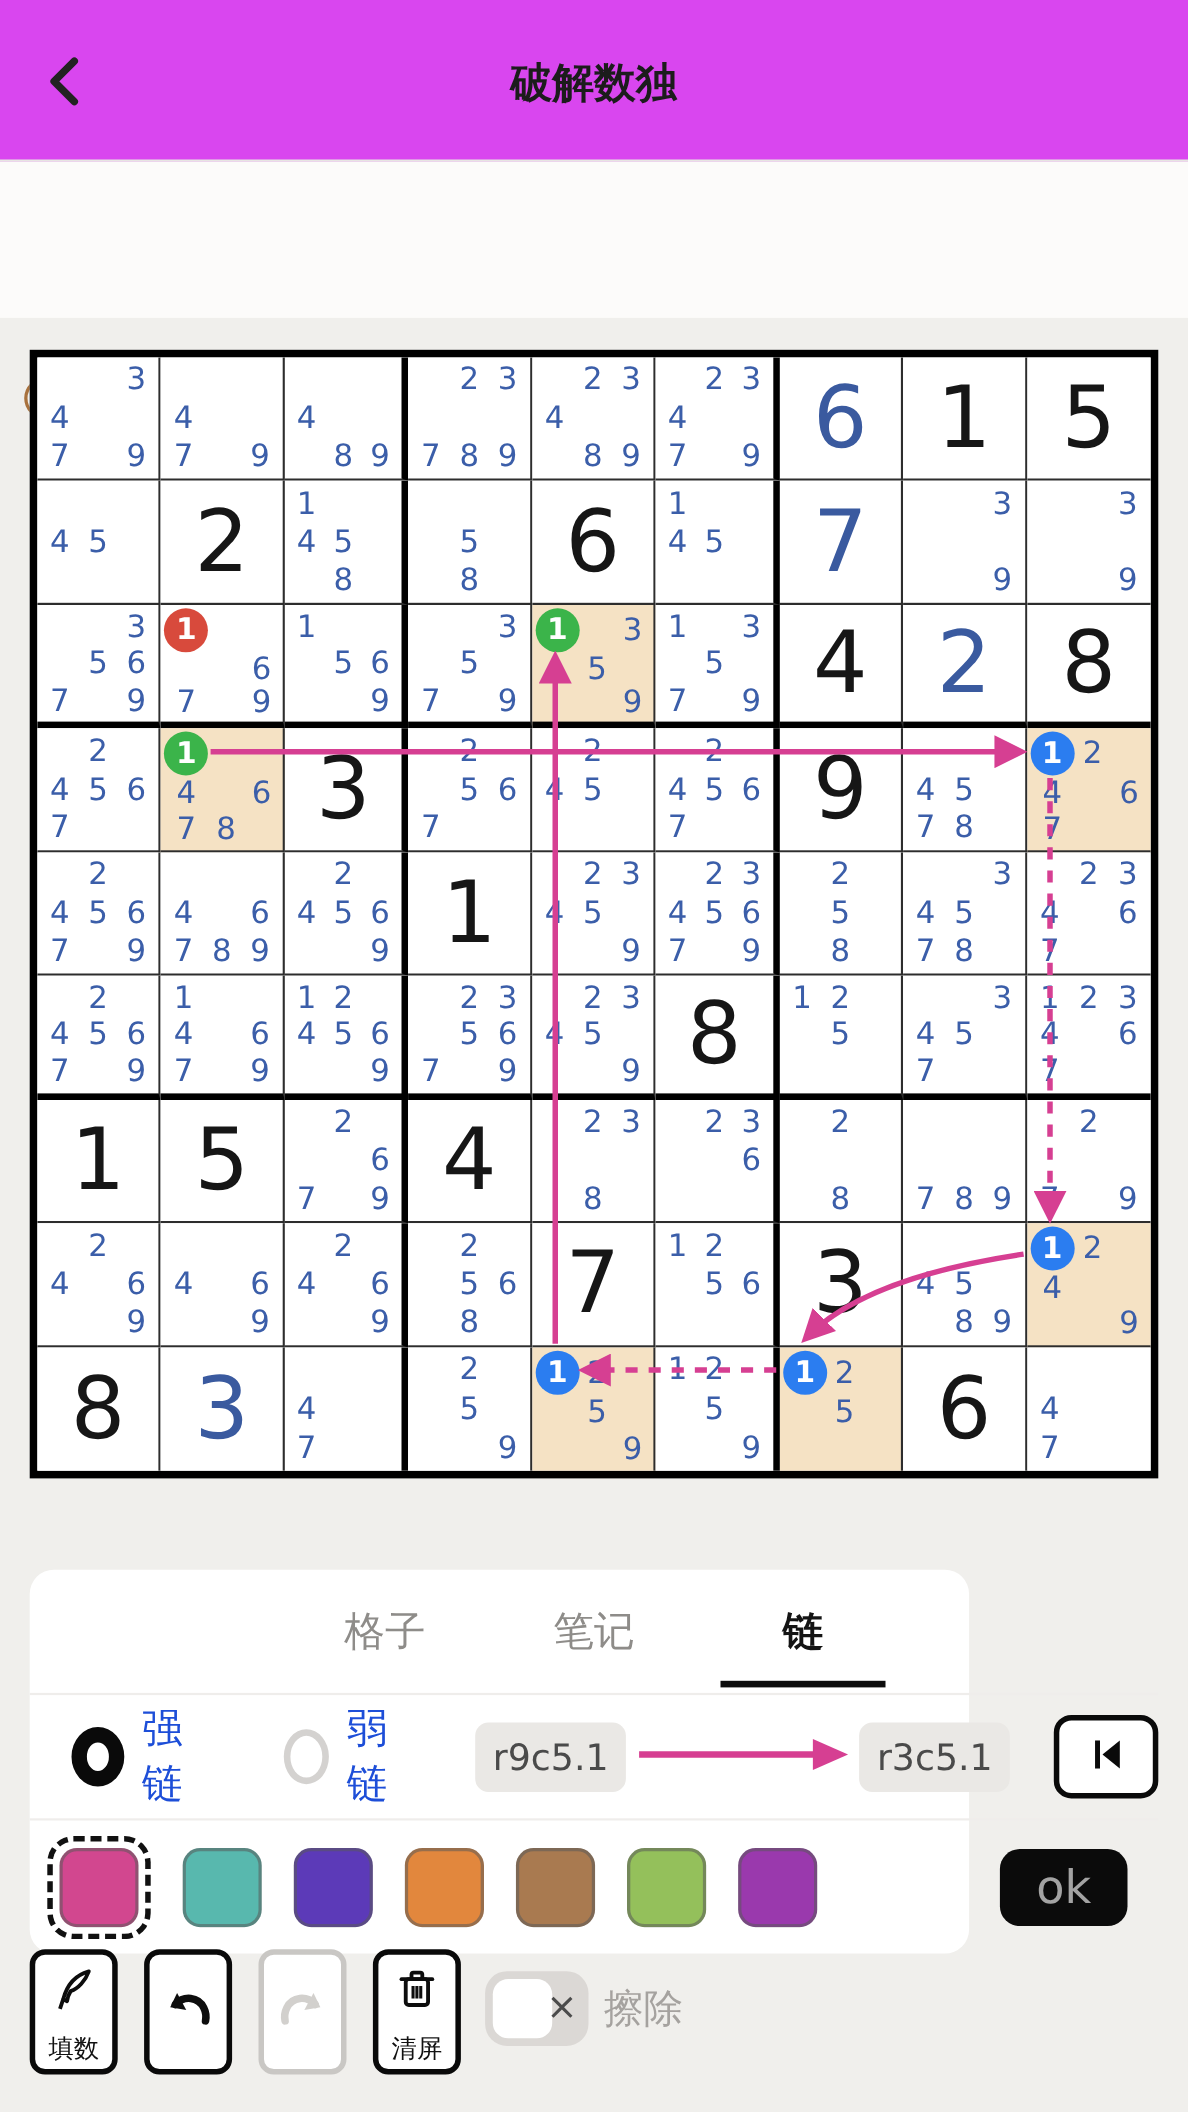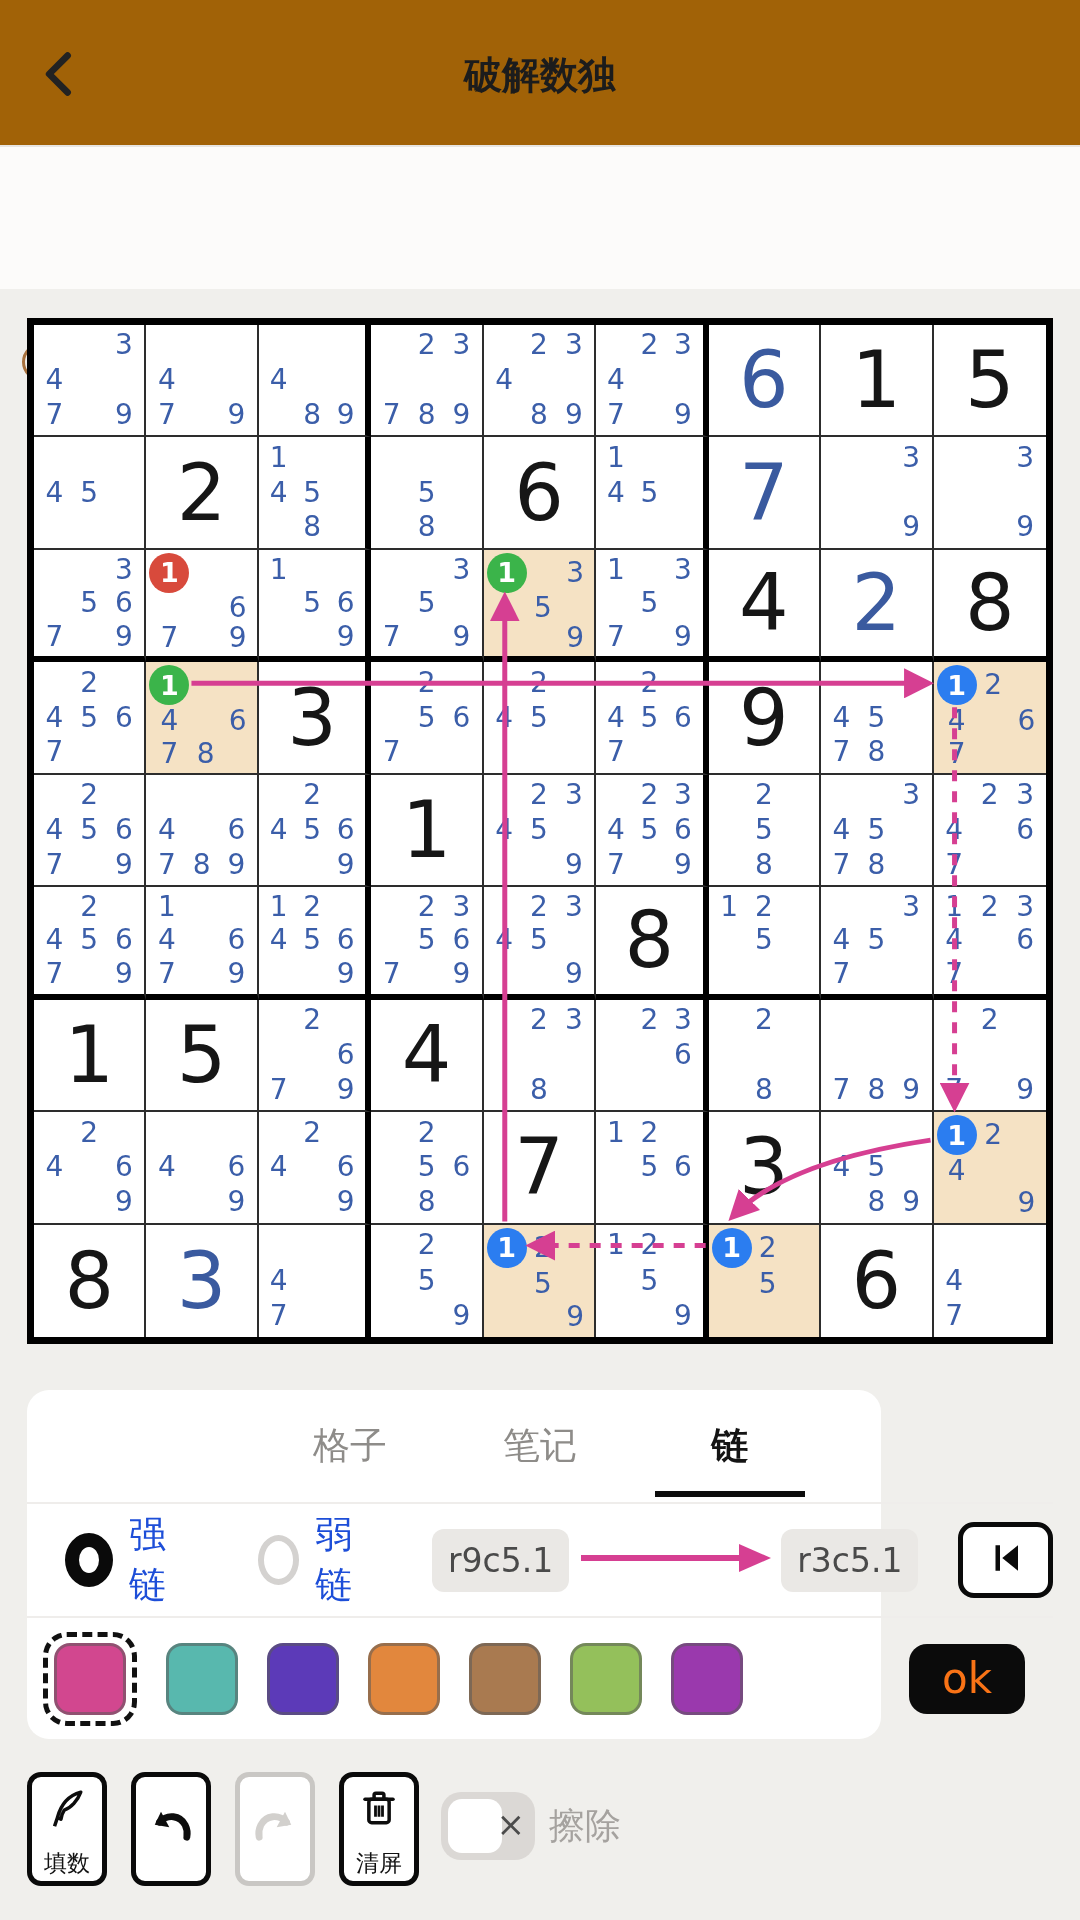--- a/index.html
+++ b/index.html
@@ -1,20 +1,20 @@
 <!DOCTYPE html>
 <html><head>
 <meta charset="utf-8">
 <style>
   html,body{margin:0;padding:0;}
   body{width:1080px;height:1920px;background:#f0efec;font-family:"DejaVu Sans",sans-serif;position:relative;overflow:hidden;}
   .abs{position:absolute;}
 
   
-  #header{left:0;top:0;width:1080px;height:145px;background:#a16207;border-bottom:2px solid #e7e5e2;}
+  #header{left:0;top:0;width:1080px;height:145px;background:#d946ef;border-bottom:2px solid #e7e5e2;}
   #back-btn{left:34px;top:48px;width:52px;height:52px;cursor:pointer;}
   #page-title{left:0;top:50px;width:1080px;text-align:center;font-size:38px;font-weight:700;color:#1c1c1c;}
 
   
   #scorebar{left:0;top:147px;width:1080px;height:142px;background:#fcfbfa;}
   #info-icon{left:22px;top:196px;width:32px;height:32px;border:3px solid #a8713d;border-radius:50%;color:#a8713d;font-size:22px;display:flex;align-items:center;justify-content:center;font-weight:700;}
   #score-label{left:70px;top:182px;font-size:28px;color:#3f3f3f;}
   #score-value{left:70px;top:216px;font-size:40px;color:#2e2e2e;}
   .bar-btn{width:104px;height:66px;background:#ebe9e6;border-radius:16px;display:flex;align-items:center;justify-content:center;cursor:pointer;}
   #restart-btn{left:361px;top:186px;}
@@ -35,39 +35,39 @@
   .cell.hl{background:#f5e2c4;}
   .big{position:absolute;inset:0;display:flex;align-items:center;justify-content:center;font-size:78px;line-height:1;}
   .big.given{color:#161616;}
   .big.solved{color:#3a5a9f;}
   .cands{position:absolute;inset:0;display:grid;grid-template-columns:repeat(3,1fr);grid-template-rows:repeat(3,1fr);padding:3px;box-sizing:border-box;}
   .cslot{display:flex;align-items:center;justify-content:center;font-size:28px;line-height:1;color:#3b5ea9;}
   .circ{width:40px;height:40px;border-radius:50%;display:flex;align-items:center;justify-content:center;color:#fff;font-size:27px;font-weight:700;}
   #chain-svg{position:absolute;left:0;top:0;width:1026px;height:1026px;pointer-events:none;}
 
   
-  #panel{left:27px;top:1390px;width:854px;height:349px;background:#ffffff;border-radius:22px;}
+  #panel{left:27px;top:1427px;width:854px;height:349px;background:#ffffff;border-radius:22px;}
   #tabs{position:absolute;left:0;top:0;width:1026px;height:112px;border-bottom:2px solid #efedeb;display:flex;justify-content:center;align-items:center;}
   .tab{width:190px;text-align:center;font-size:37px;color:#8e8c89;position:relative;cursor:pointer;}
   .tab.active{color:#141414;font-weight:700;}
   .tab.active .underline{position:absolute;left:20px;right:20px;bottom:-26px;height:6px;background:#0c0c0c;}
   #chain-row{position:absolute;left:0;top:114px;width:1026px;height:112px;border-bottom:2px solid #efedeb;display:flex;align-items:center;}
   .radio-outer{border-radius:50%;box-sizing:border-box;cursor:pointer;}
   #strong-radio{width:54px;height:54px;border:14px solid #0a0a0a;margin-left:38px;}
   #weak-radio{width:50px;height:50px;border:6px solid #d4d2d0;margin-left:72px;}
   .radio-label{font-size:37px;color:#1d4ed8;margin-left:16px;}
   .chip{background:#eae8e5;border-radius:12px;padding:12px 16px;font-size:33px;color:#4a4a4a;}
   #from-chip{margin-left:60px;text-align:right;}
   #link-arrow{margin:0 6px;}
   #rewind-btn{width:110px;height:66px;border:5px solid #0a0a0a;border-radius:16px;background:#fff;margin-left:40px;display:flex;align-items:center;justify-content:center;cursor:pointer;}
   #palette-row{position:absolute;left:0;top:228px;width:1026px;height:121px;display:flex;align-items:center;}
   .swatch{width:72px;height:72px;border-radius:16px;border:3px solid rgba(90,90,90,.55);box-sizing:border-box;cursor:pointer;}
   .swatch-sel{padding:6px;border:5px dashed #111;border-radius:24px;margin-left:16px;}
   .swatch-plain{margin-left:29px;}
-  #ok-btn{margin-left:auto;margin-right:28px;width:116px;height:70px;background:#0b0b0b;border-radius:18px;color:#f97316;font-size:42px;display:flex;align-items:center;justify-content:center;cursor:pointer;}
+  #ok-btn{margin-left:auto;margin-right:28px;width:116px;height:70px;background:#0b0b0b;border-radius:18px;color:#a3a3a3;font-size:42px;display:flex;align-items:center;justify-content:center;cursor:pointer;}
 
   
   #toolbar{left:27px;top:1772px;width:1026px;height:120px;display:flex;align-items:flex-start;}
   .tool-btn{width:80px;height:114px;border:5px solid #0a0a0a;border-radius:14px;background:#fff;box-sizing:border-box;display:flex;flex-direction:column;align-items:center;justify-content:space-between;padding:8px 4px 6px 4px;cursor:pointer;}
   .tool-btn.icon-only{justify-content:center;}
   .tool-btn.disabled{border-color:#c9c7c4;}
   .tool-label{font-size:23px;color:#111;line-height:1;}
   #undo-btn{margin-left:24px;}
   #redo-btn{margin-left:24px;}
   #clear-btn{margin-left:24px;}

